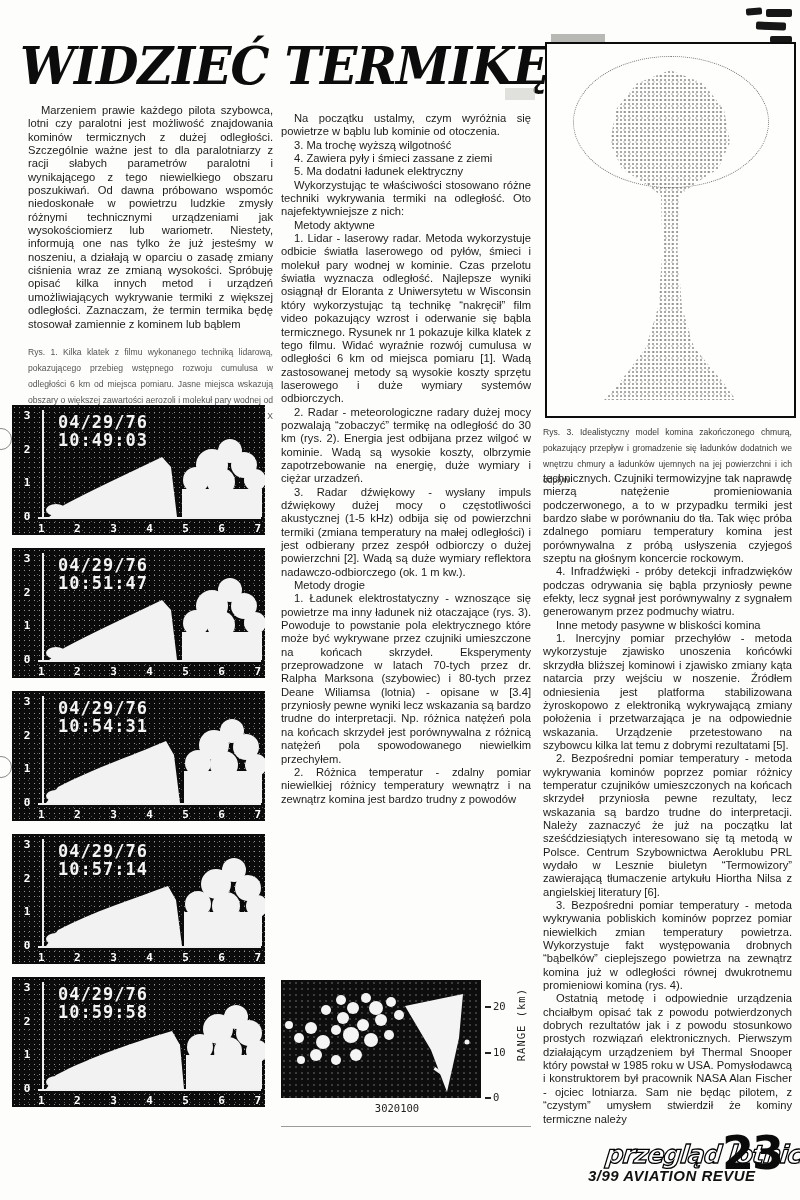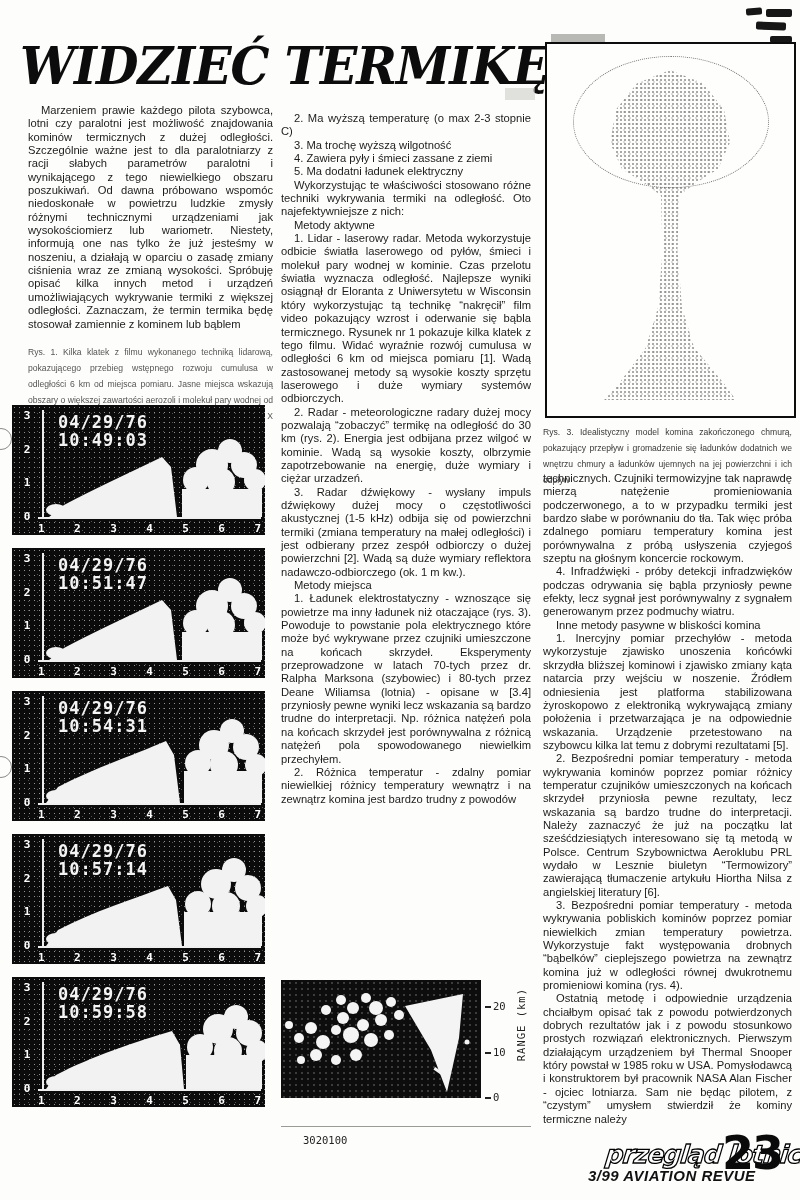--- a/index.html
+++ b/index.html
@@ -35,21 +35,21 @@
   .f-date,.f-time{position:absolute;left:46px;color:#f4f4f4;font-weight:bold;font-size:17px;
     font-family:"DejaVu Sans Mono",monospace;letter-spacing:1px;}
   .f-date{top:7px}.f-time{top:25px}
   .f-clouds{position:absolute;left:32px;bottom:18px;}
   
   .radar-fig{position:absolute;left:281px;top:980px;width:250px;height:160px;}
   .radar-screen{position:absolute;left:0;top:0;width:200px;height:118px;background-color:#0d0d0d;
     background-image:radial-gradient(rgba(255,255,255,.4) .5px,transparent .9px);
     background-size:6px 6px;}
   .radar-xticks{position:absolute;left:22px;width:188px;top:122px;display:flex;
-    justify-content:flex-start;font-size:10.5px;color:#222;font-family:"DejaVu Sans Mono",monospace;margin-top:32px;}
+    justify-content:center;font-size:10.5px;color:#222;font-family:"DejaVu Sans Mono",monospace;}
   .range-strip{position:absolute;left:202px;top:0;width:46px;height:118px;background:#fdfdfb;}
   .range-ticks{position:absolute;left:2px;top:20px;bottom:-5px;display:flex;flex-direction:column;
     justify-content:space-between;font-size:10.5px;color:#222;font-family:"DejaVu Sans Mono",monospace;}
   .range-ticks span::before{content:"";display:inline-block;width:6px;height:2px;background:#222;
     vertical-align:middle;margin-right:2px;}
   .range-label{position:absolute;right:2px;top:8px;writing-mode:vertical-rl;transform:rotate(180deg);
     font-size:10.5px;color:#222;letter-spacing:1px;font-family:"DejaVu Sans Mono",monospace;}
   .radar-rule{position:absolute;left:0;top:146px;width:250px;height:1px;background:#9a9a96;}
   
   .fig3-box{position:absolute;left:545px;top:42px;width:247px;height:372px;background:#fefefd;
@@ -253,30 +253,30 @@
         <circle cx="205" cy="36" r="13" fill="#f2f2f2"></circle>
         <circle cx="213" cy="54" r="11" fill="#f2f2f2"></circle>
         <circle cx="184" cy="54" r="14" fill="#f2f2f2"></circle>
       </svg>
   </div>
 
   <div class="binder-hole" style="top:428px"></div>
   <div class="binder-hole" style="top:756px"></div>
 
   <div class="bodycol" style="left:281px;top:112px;width:250px;height:788px">
-    <p>2. Ma wyższą temperaturę (o max 2-3 stopnie C)</p>
+    <p>Na początku ustalmy, czym wyróżnia się powietrze w bąblu lub kominie od otoczenia.</p>
     <p>3. Ma trochę wyższą wilgotność</p>
     <p>4. Zawiera pyły i śmieci zassane z ziemi</p>
     <p>5. Ma dodatni ładunek elektryczny</p>
     <p>Wykorzystując te właściwości stosowano różne techniki wykrywania termiki na odległość. Oto najefektywniejsze z nich:</p>
     <p>Metody aktywne</p>
     <p>1. Lidar - laserowy radar. Metoda wykorzystuje odbicie światła laserowego od pyłów, śmieci i molekuł pary wodnej w kominie. Czas przelotu światła wyznacza odległość. Najlepsze wyniki osiągnął dr Eloranta z Uniwersytetu w Wisconsin który wykorzystując tą technikę “nakręcił” film video pokazujący wzrost i oderwanie się bąbla termicznego. Rysunek nr 1 pokazuje kilka klatek z tego filmu. Widać wyraźnie rozwój cumulusa w odległości 6 km od miejsca pomiaru [1]. Wadą zastosowanej metody są wysokie koszty sprzętu laserowego i duże wymiary systemów odbiorczych.</p>
     <p>2. Radar - meteorologiczne radary dużej mocy pozwalają “zobaczyć” termikę na odległość do 30 km (rys. 2). Energia jest odbijana przez wilgoć w kominie. Wadą są wysokie koszty, olbrzymie zapotrzebowanie na energię, duże wymiary i ciężar urzadzeń.</p>
     <p>3. Radar dźwiękowy - wysłany impuls dźwiękowy dużej mocy o częstotliwości akustycznej (1-5 kHz) odbija się od powierzchni termiki (zmiana temperatury na małej odległości) i jest odbierany przez zespół odbiorczy o dużej powierzchni [2]. Wadą są duże wymiary reflektora nadawczo-odbiorczego (ok. 1 m kw.).</p>
-    <p>Metody miejsca</p>
+    <p>Metody drogie</p>
     <p>1. Ładunek elektrostatyczny - wznoszące się powietrze ma inny ładunek niż otaczające (rys. 3). Powoduje to powstanie pola elektrycznego które może być wykrywane przez czujniki umieszczone na końcach skrzydeł. Eksperymenty przeprowadzone w latach 70-tych przez dr. Ralpha Marksona (szybowiec) i 80-tych przez Deane Wiliamsa (lotnia) - opisane w [3.4] przyniosły pewne wyniki lecz wskazania są bardzo trudne do interpretacji. Np. różnica natężeń pola na końcach skrzydeł jest porównywalna z różnicą natężeń pola spowodowanego niewielkim przechyłem.</p>
     <p>2. Różnica temperatur - zdalny pomiar niewielkiej różnicy temperatury wewnątrz i na zewnątrz komina jest bardzo trudny z powodów</p>
   </div>
 
   <div class="radar-fig">
     <div class="radar-screen">
       <svg width="200" height="118" viewBox="0 0 200 118">
         <g fill="#f4f4f4">
           <circle cx="18" cy="58" r="5"></circle>
             <circle cx="30" cy="48" r="6"></circle>

